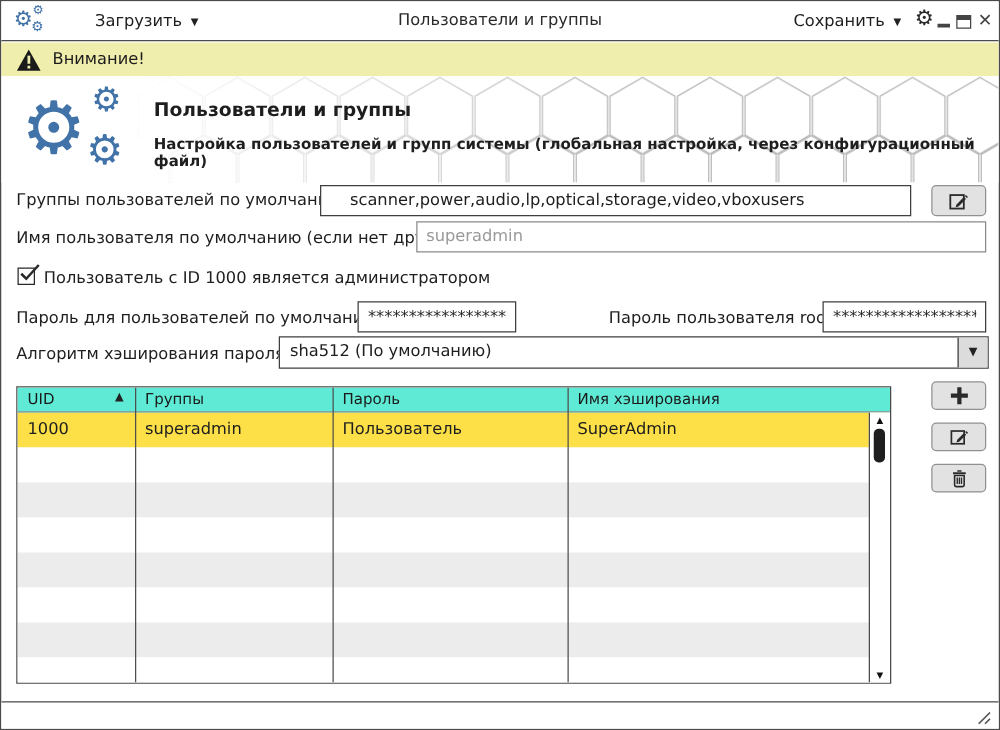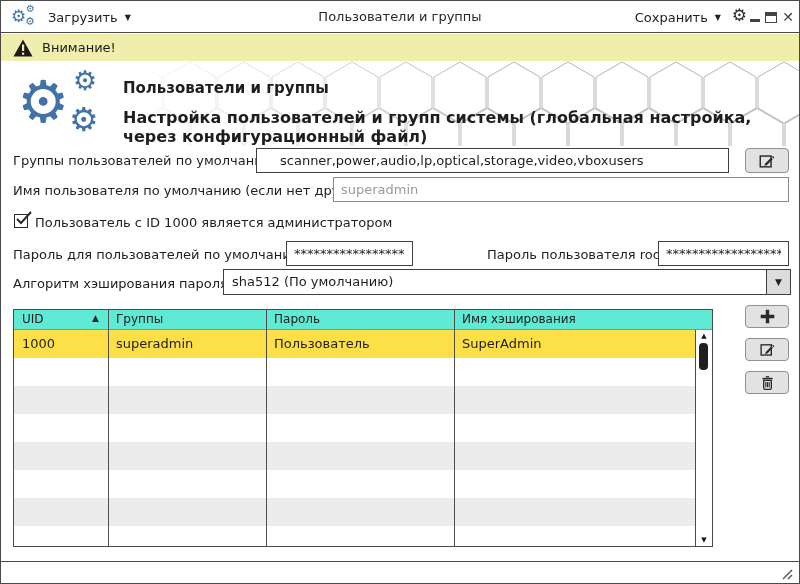--- a/index.html
+++ b/index.html
@@ -10,21 +10,21 @@
     font-size: 13px; color: #1e1e1e;
   }
   
   .titlebar { position: absolute; top: 0; left: 0; right: 0; height: 32px;
     border-bottom: 1px solid #4a4a4a; background: #fff; }
   .app-icon { position: absolute; left: 10px; top: 3px; width: 34px; height: 26px; color: #4173a9; }
   .g { position: absolute; line-height: 1; color: #4173a9; }
   .app-icon .g1 { font-size: 17px; left: 0; top: 4px; }
   .app-icon .g2 { font-size: 10px; left: 15px; top: 0; }
   .app-icon .g3 { font-size: 11px; left: 14px; top: 12px; }
-  .menu-item { position: absolute; top: 0; height: 32px; display: flex; align-items: center; gap: 7px; cursor: default; }
+  .menu-item { position: absolute; top: 0; height: 32px; display: flex; align-items: center; gap: 7px; cursor: default; margin-left: 28px; }
   .menu-load { left: 47px; }
   .menu-save { right: 78px; }
   .caret { font-size: 8px; color: #222; }
   .tb-title { position: absolute; left: 0; right: 0; top: 8px; text-align: center; color: #2a2a2a; }
   .tb-gear { position: absolute; right: 52px; top: 6px; font-size: 17px; color: #2b2b2b; line-height: 1; }
   .winbtn { position: absolute; top: 0; height: 32px; width: 16px; display: flex; align-items: center; justify-content: center; }
   .wb-min { right: 36px; } .wb-max { right: 20px; } .wb-close { right: 3px; }
   .min-glyph { width: 10px; height: 3px; background: #444; margin-top: 6px; }
   .max-glyph { width: 12px; height: 11px; border: 1.5px solid #444; border-top: 4px solid #444; }
   .close-glyph { font-size: 14px; color: #444; }
@@ -33,21 +33,21 @@
     background: #f0eead; display: flex; align-items: center; padding-left: 12px; gap: 9px; }
   .warn-text { color: #1c1c1c; }
   
   .hexheader { position: absolute; top: 60px; left: 0; right: 0; height: 85px; overflow: hidden; background: #fff; }
   .hexbg { position: absolute; top: 0; left: 0; }
   .logo { position: absolute; left: 16px; top: 8px; width: 100px; height: 72px; }
   .logo .g1 { font-size: 58px; left: 0; top: 4px; }
   .logo .g2 { font-size: 27px; left: 56px; top: -2px; }
   .logo .g3 { font-size: 33px; left: 52px; top: 34px; }
   .hx-title { position: absolute; left: 122px; top: 18px; font-weight: bold; font-size: 15px; }
-  .hx-sub { position: absolute; left: 122px; top: 47px; font-weight: bold; font-size: 16px; }
+  .hx-sub { position: absolute; left: 122px; top: 47px; font-weight: bold; font-size: 12px; }
   
   .lbl { position: absolute; color: #1e1e1e; white-space: nowrap; }
   .txt { position: absolute; border: 1px solid #3f3f3f; background: #fff; font-family: "DejaVu Sans", sans-serif;
     font-size: 13px; color: #1e1e1e; padding: 0 7px; outline: none; }
   .txt.light { border-color: #8a8a8a; }
   .txt.light::placeholder { color: #9a9a9a; opacity: 1; }
   .iconbtn { position: absolute; width: 44px; height: 25px; background: #e2e2e2; border: 1px solid #909090;
     border-radius: 4px; display: flex; align-items: center; justify-content: center; cursor: default; }
   .checkbox { position: absolute; left: 13px; top: 213px; width: 14px; height: 14px; border: 1.5px solid #2a2a2a; background: #fff; }
   .checkbox svg { position: absolute; left: 0; top: -5px; overflow: visible; }

